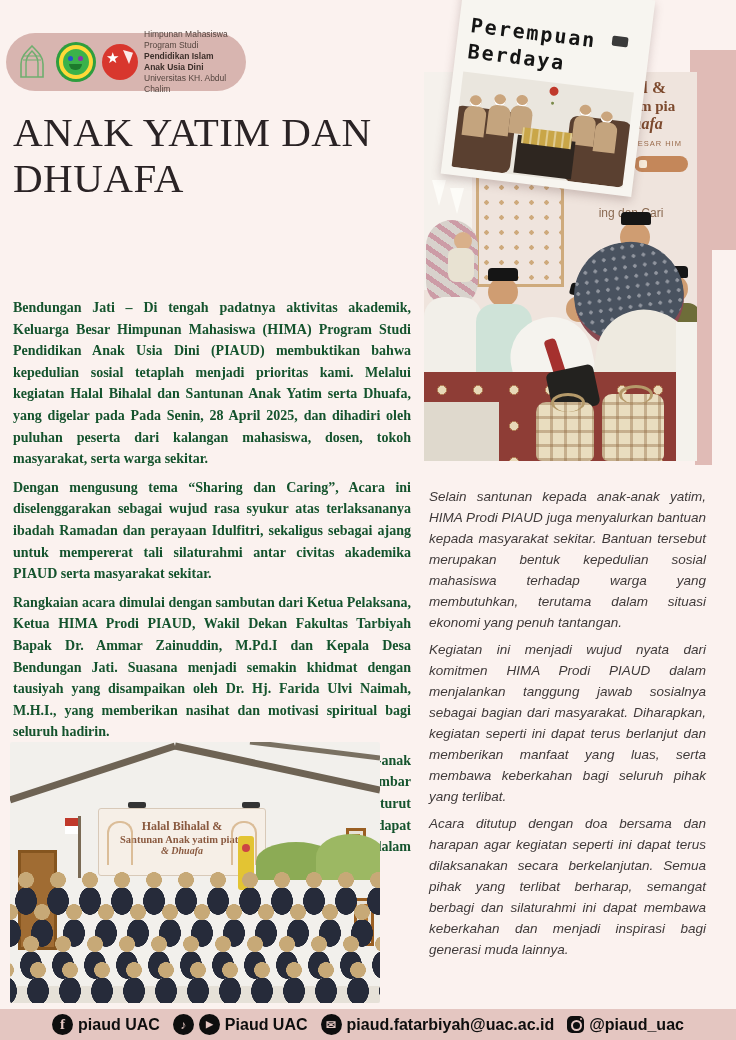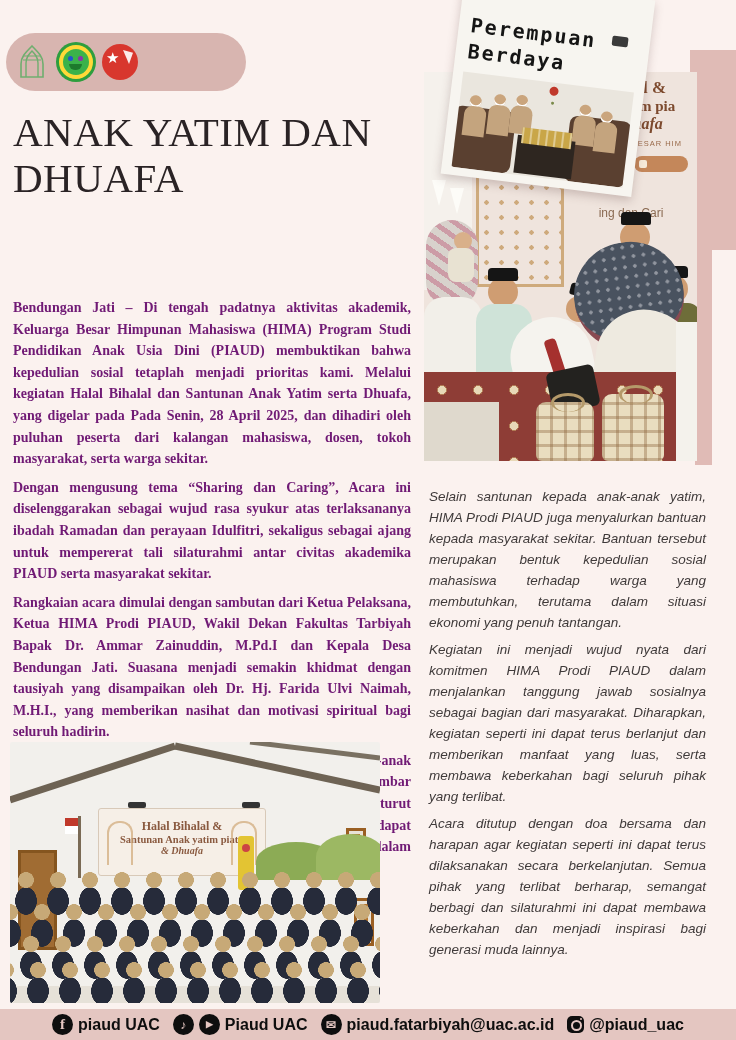--- a/index.html
+++ b/index.html
@@ -20,21 +20,21 @@
   .logo-red::after{content:"";position:absolute;right:5px;top:6px;width:10px;height:14px;background:#fff;
      clip-path:polygon(0 0,100% 20%,60% 100%);opacity:.9;}
   .org-text{font-family:"Liberation Sans",sans-serif;font-size:8.5px;line-height:11px;color:#55453f;}
   .org-text .l2{font-weight:700;color:#3c2f2a;}
 
   
   .page-title{position:absolute;left:13px;top:110px;width:405px;color:#2a2325;
      font-size:41px;line-height:45.5px;letter-spacing:.5px;font-weight:400;}
 
   
-  .article-left{position:absolute;left:13px;top:297px;width:398px;color:#701a75;
+  .article-left{position:absolute;left:13px;top:297px;width:398px;color:#14532d;
      font-size:14px;line-height:21.6px;font-weight:700;text-align:justify;}
   .article-left p{margin:0 0 7px 0;}
 
   
   .article-right{position:absolute;left:429px;top:486px;width:277px;color:#3f3a3a;
      font-family:"Liberation Sans",sans-serif;font-size:13.5px;line-height:21px;text-align:justify;}
   .article-right p{margin:0 0 6px 0;font-style:italic;}
 
   
   .pink-corner{position:absolute;left:690px;top:50px;width:46px;height:200px;background:#e0bbb6;}
@@ -135,20 +135,25 @@
       <svg width="36" height="36" viewBox="0 0 36 36">
         <path d="M18 2 C11 9 7 13 7 20 L7 33 L29 33 L29 20 C29 13 25 9 18 2 Z" fill="none" stroke="#6fae6f" stroke-width="1.6"></path>
         <path d="M12 33 L12 19 C12 13 15 10 18 7 C21 10 24 13 24 19 L24 33" fill="none" stroke="#6fae6f" stroke-width="1.4"></path>
         <path d="M10 12 L26 12 M9 16 L27 16" stroke="#6fae6f" stroke-width="1.2" fill="none"></path>
       </svg>
     </span>
     <span class="logo logo-circle"></span>
     <span class="logo logo-red">
       <span class="star">★</span>
     </span>
+    <span class="org-text">
+      <div class="l1">Himpunan Mahasiswa Program Studi</div>
+      <div class="l2">Pendidikan Islam Anak Usia Dini</div>
+      <div class="l3">Universitas KH. Abdul Chalim</div>
+    </span>
   </div>
 
   <div class="page-title">
     <div>ANAK YATIM DAN</div>
     <div>DHUAFA</div>
   </div>
 
   <div class="article-left">
     <p>Bendungan Jati – Di tengah padatnya aktivitas akademik, Keluarga Besar Himpunan Mahasiswa (HIMA) Program Studi Pendidikan Anak Usia Dini (PIAUD) membuktikan bahwa kepedulian sosial tetaplah menjadi prioritas kami. Melalui kegiatan Halal Bihalal dan Santunan Anak Yatim serta Dhuafa, yang digelar pada Pada Senin, 28 April 2025, dan dihadiri oleh puluhan peserta dari kalangan mahasiswa, dosen, tokoh masyarakat, serta warga sekitar.</p>
     <p><span>Dengan mengusung tema </span><span style="font-weight:900">“Sharing dan Caring”</span><span>, Acara ini diselenggarakan sebagai wujud rasa syukur atas terlaksananya ibadah Ramadan dan perayaan Idulfitri, sekaligus sebagai ajang untuk mempererat tali silaturahmi antar civitas akademika PIAUD serta masyarakat sekitar.</span></p>

